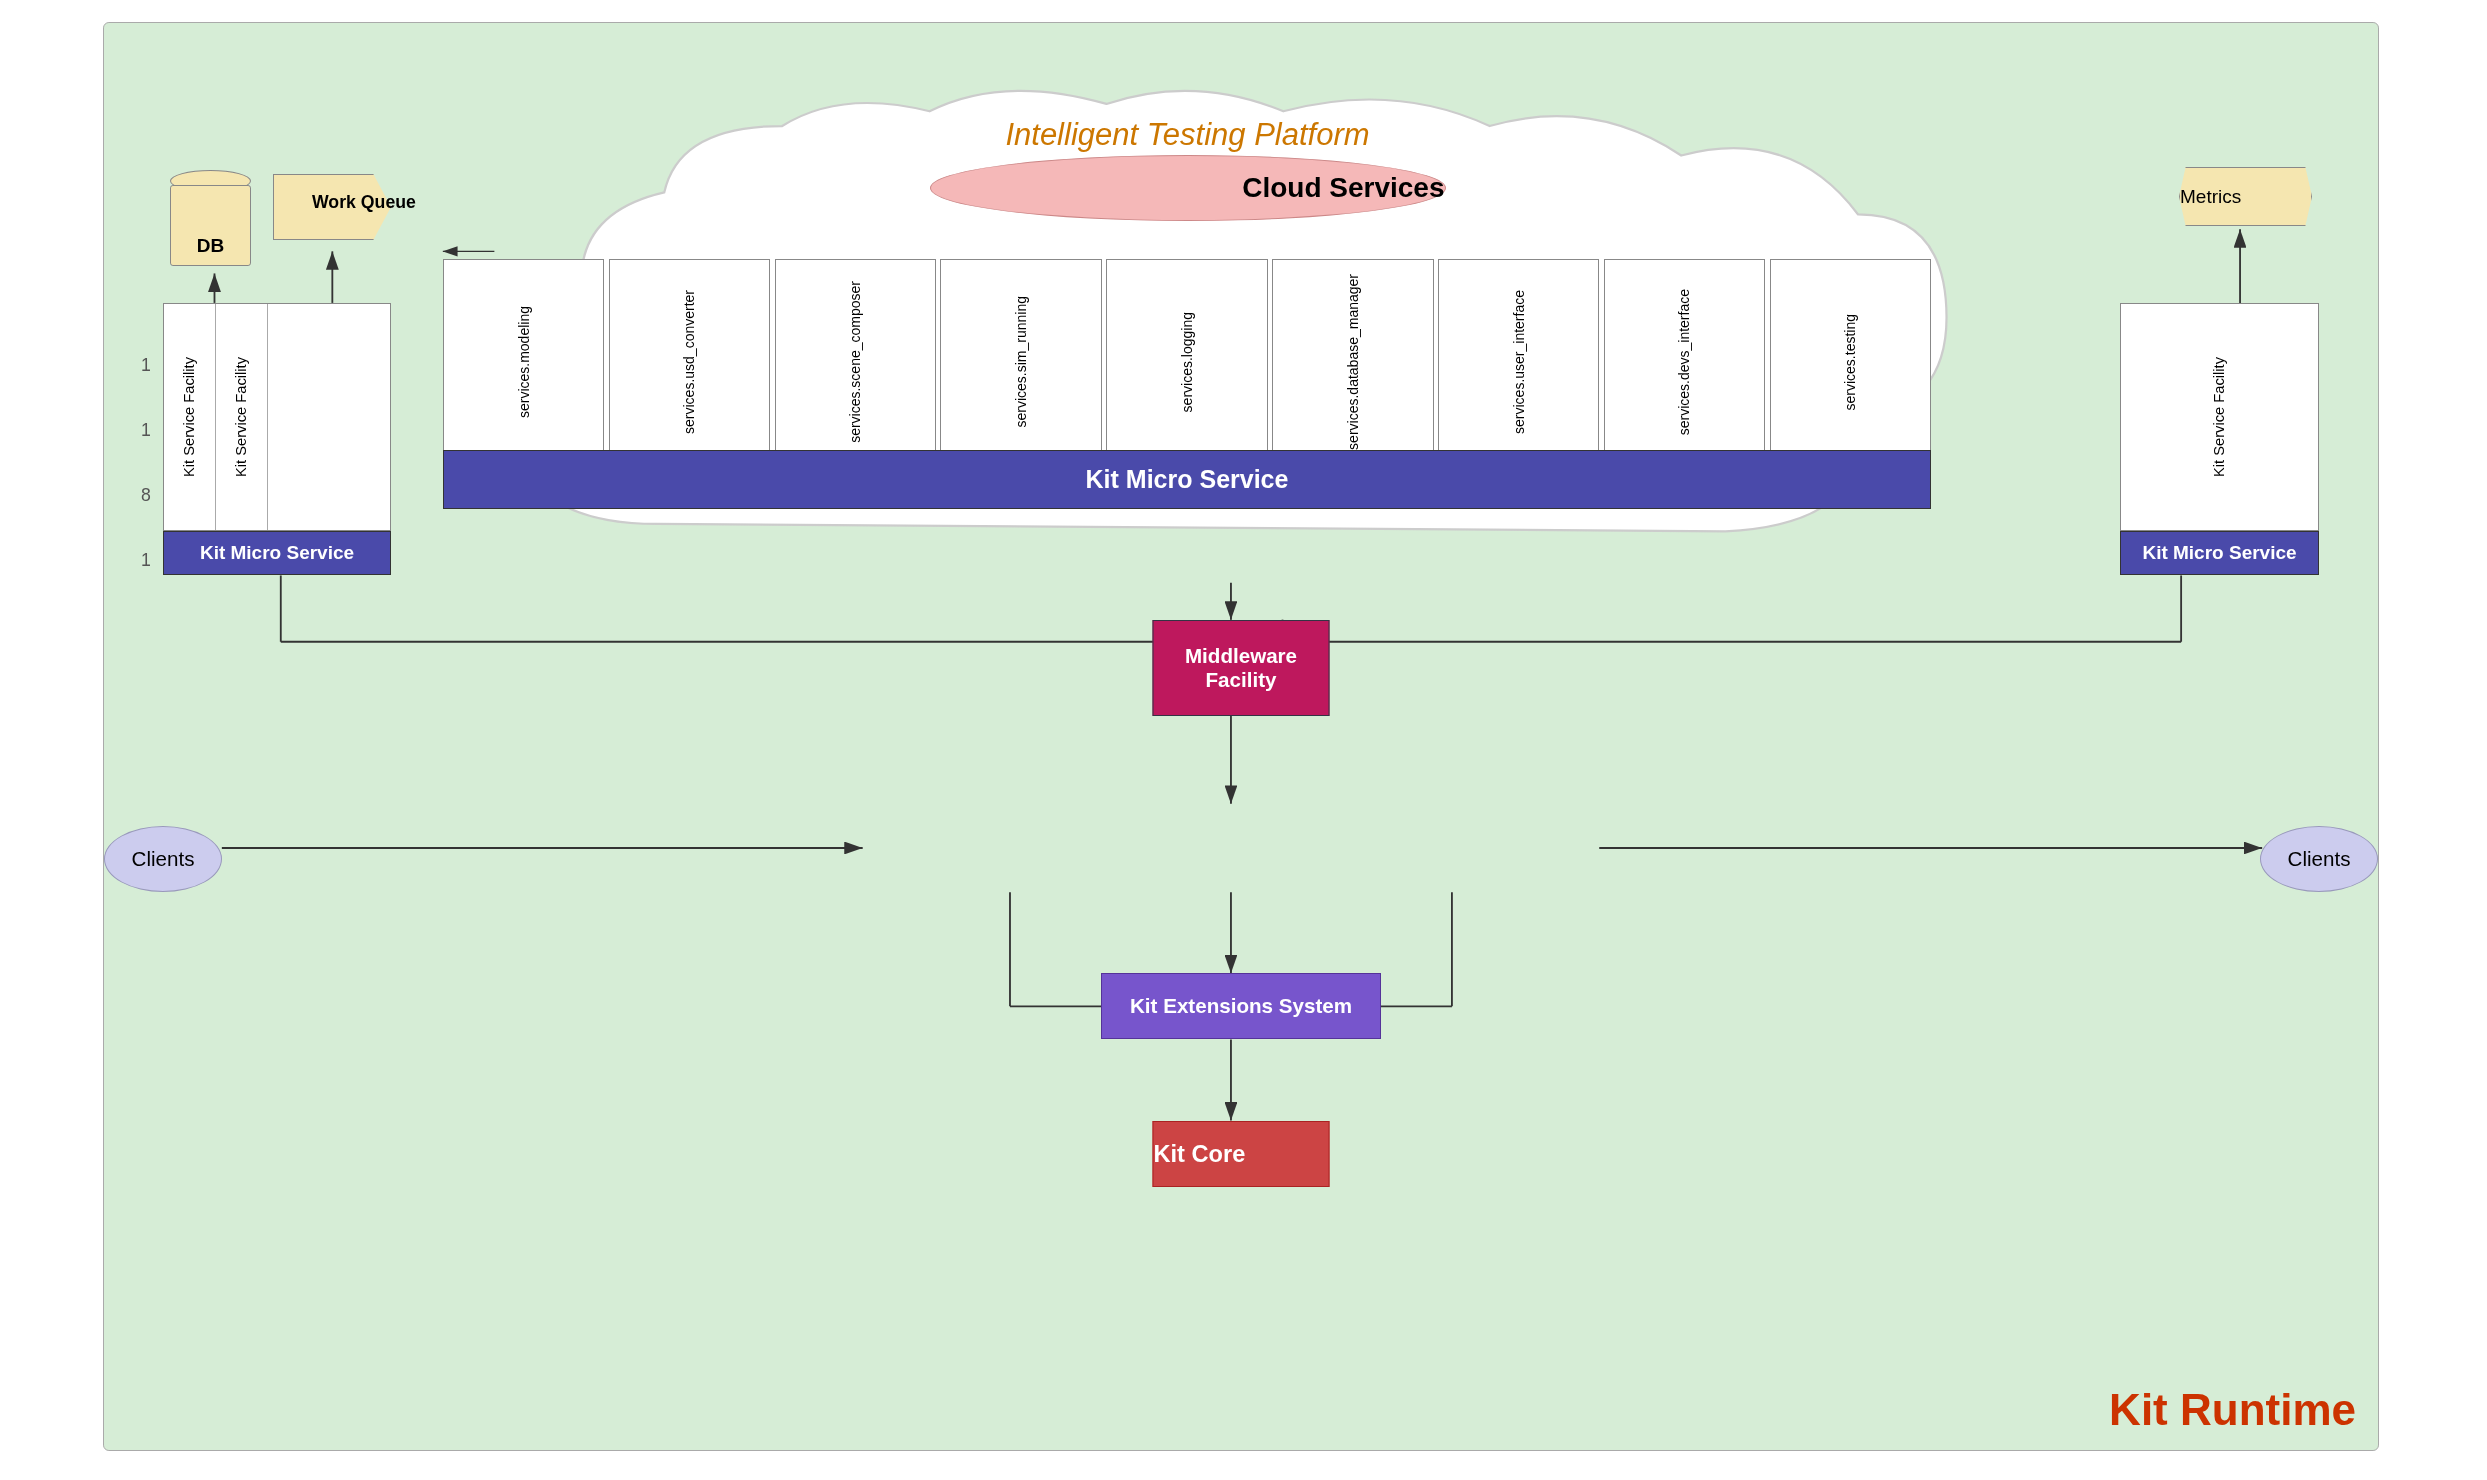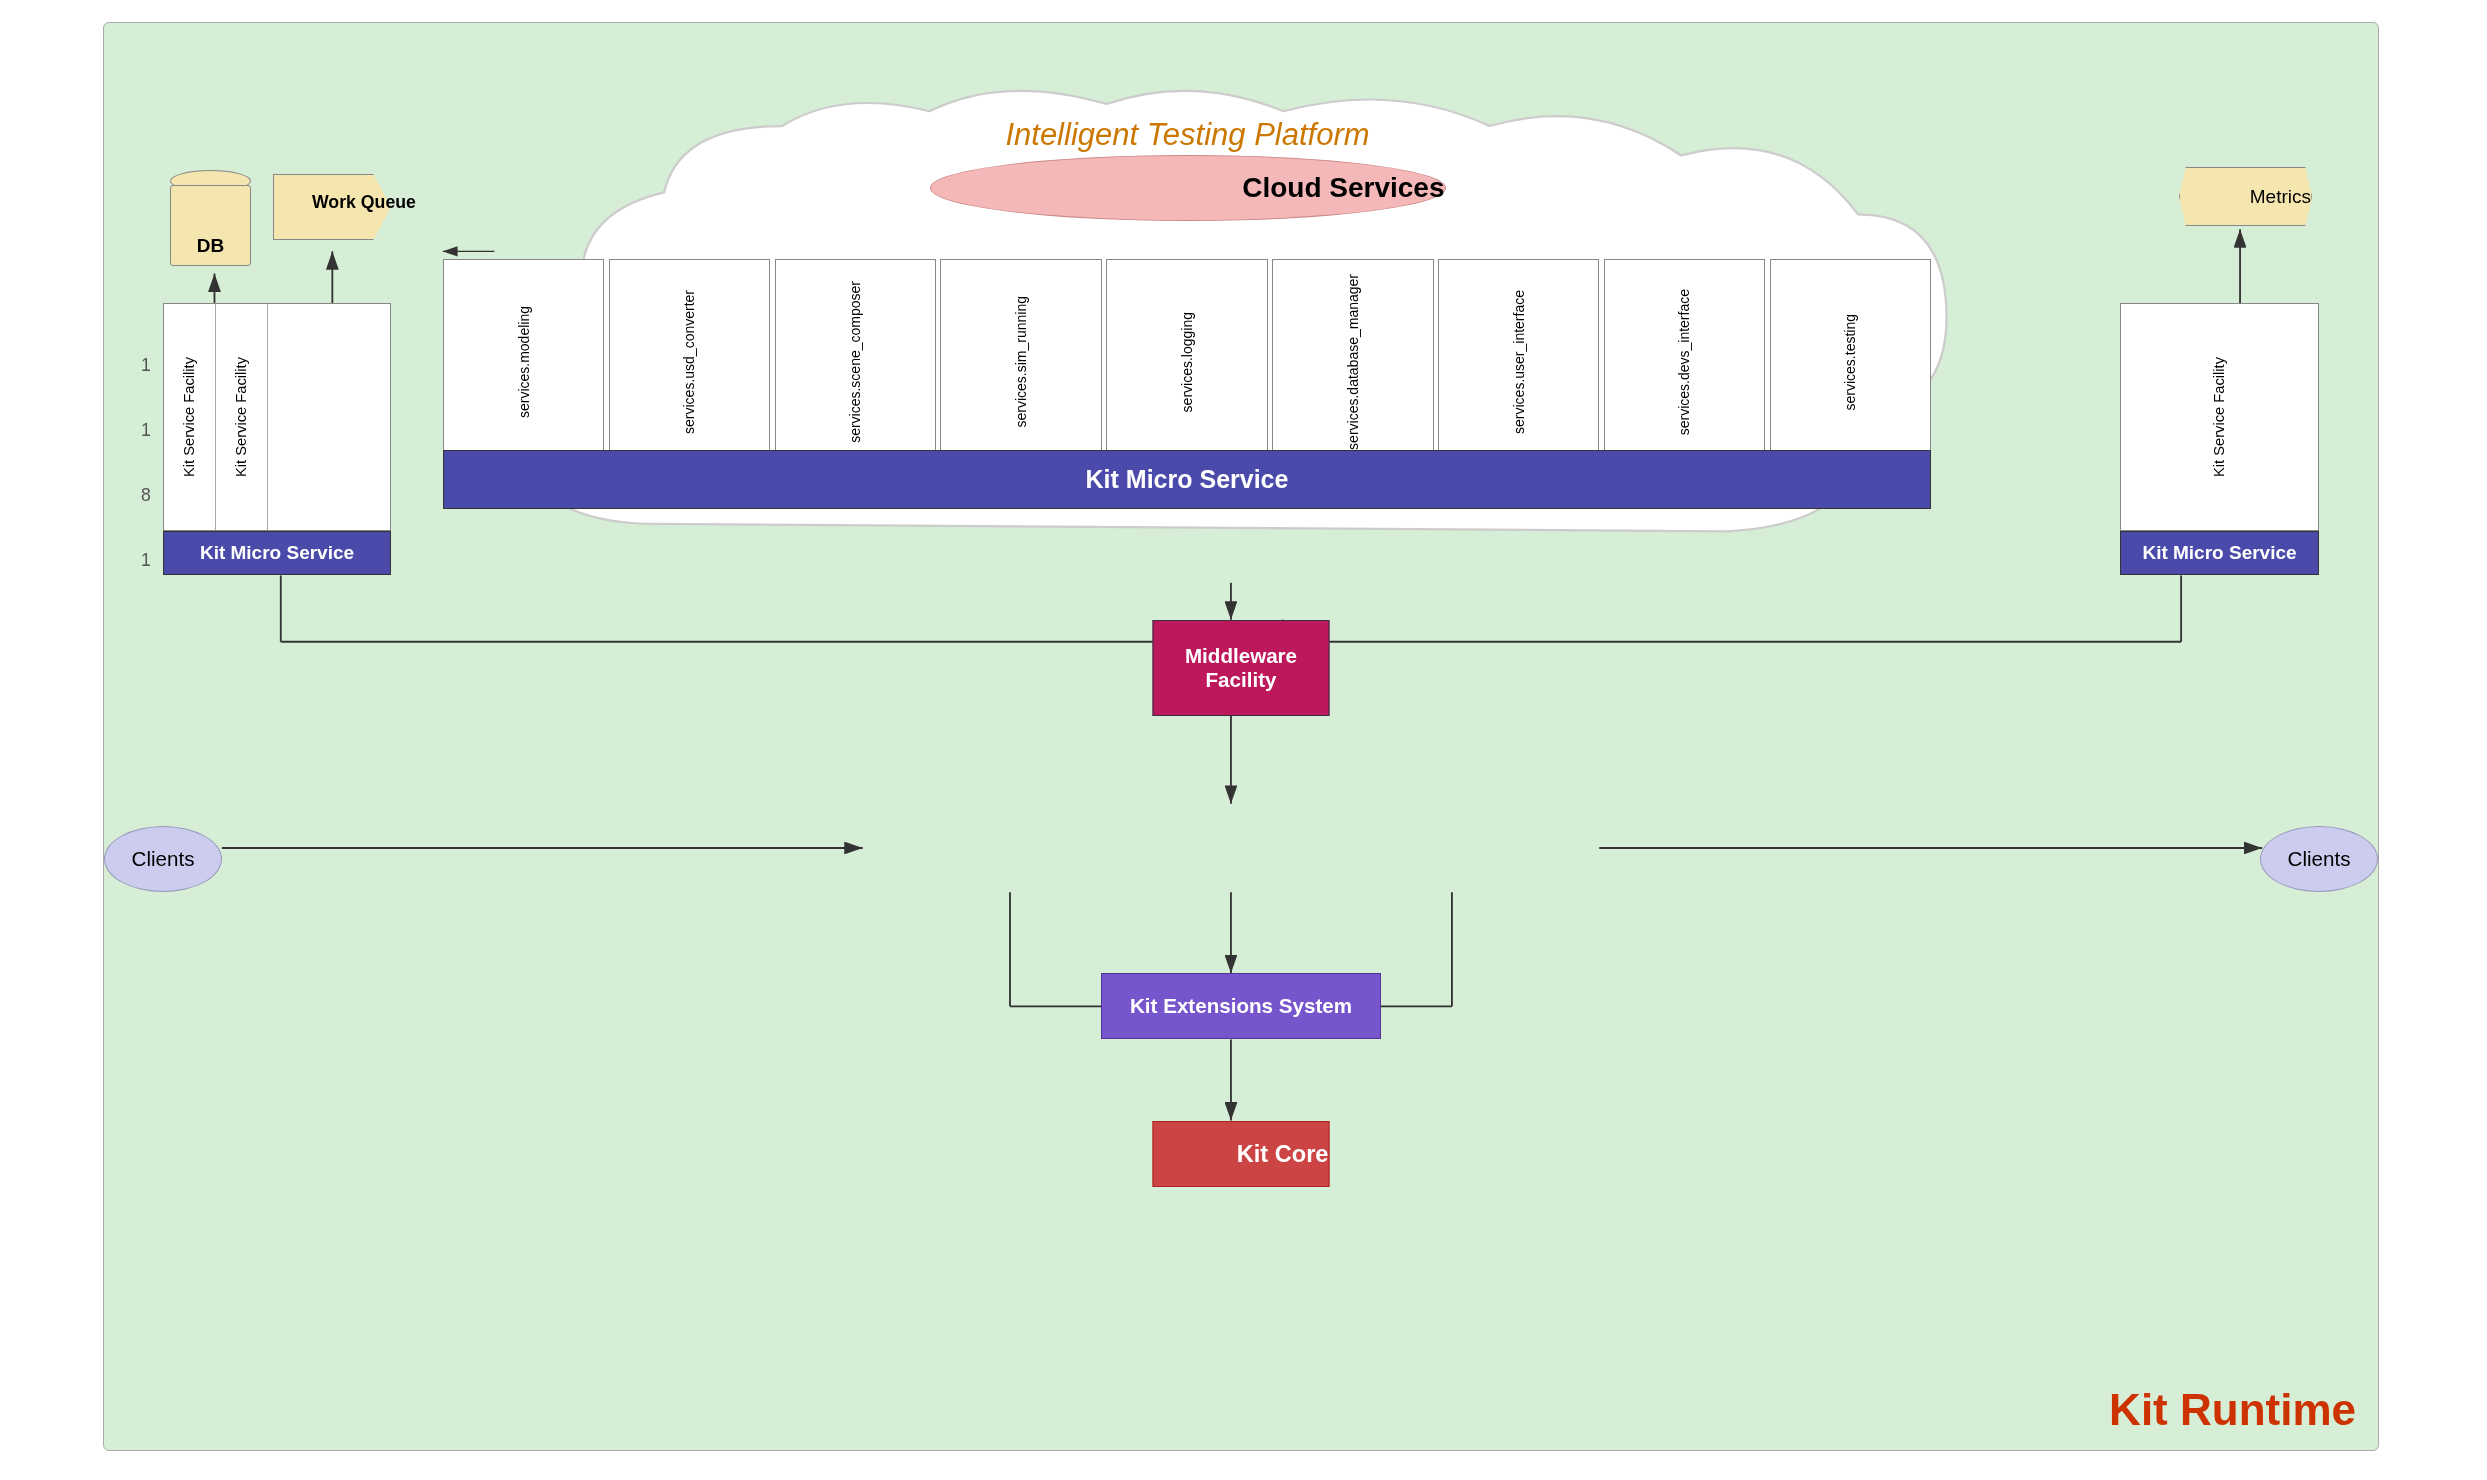--- a/index.html
+++ b/index.html
@@ -210,21 +210,21 @@
       position: absolute;
       right: 66px;
       top: 144px;
       width: 133px;
       height: 59px;
       background: #f5e6b0;
       border: 1.5px solid #888;
       clip-path: polygon(5% 0%, 95% 0%, 100% 50%, 95% 100%, 5% 100%, 0% 50%);
       display: flex;
       align-items: center;
-      justify-content: flex-end;
+      justify-content: flex-start;
       font-size: 19px;
     }
 
     
     .middleware-box {
       position: absolute;
       left: 50%;
       transform: translateX(-50%);
       top: 597px;
       width: 177px;
@@ -303,21 +303,21 @@
       position: absolute;
       left: 50%;
       transform: translateX(-50%);
       top: 1098px;
       width: 177px;
       height: 66px;
       background: #cc4444;
       color: white;
       display: flex;
       align-items: center;
-      justify-content: flex-end;
+      justify-content: flex-start;
       font-size: 23.6px;
       font-weight: bold;
       border: 1.5px solid #aa2222;
     }
 
     
     .client-bubble {
       position: absolute;
       width: 118px;
       height: 66px;

